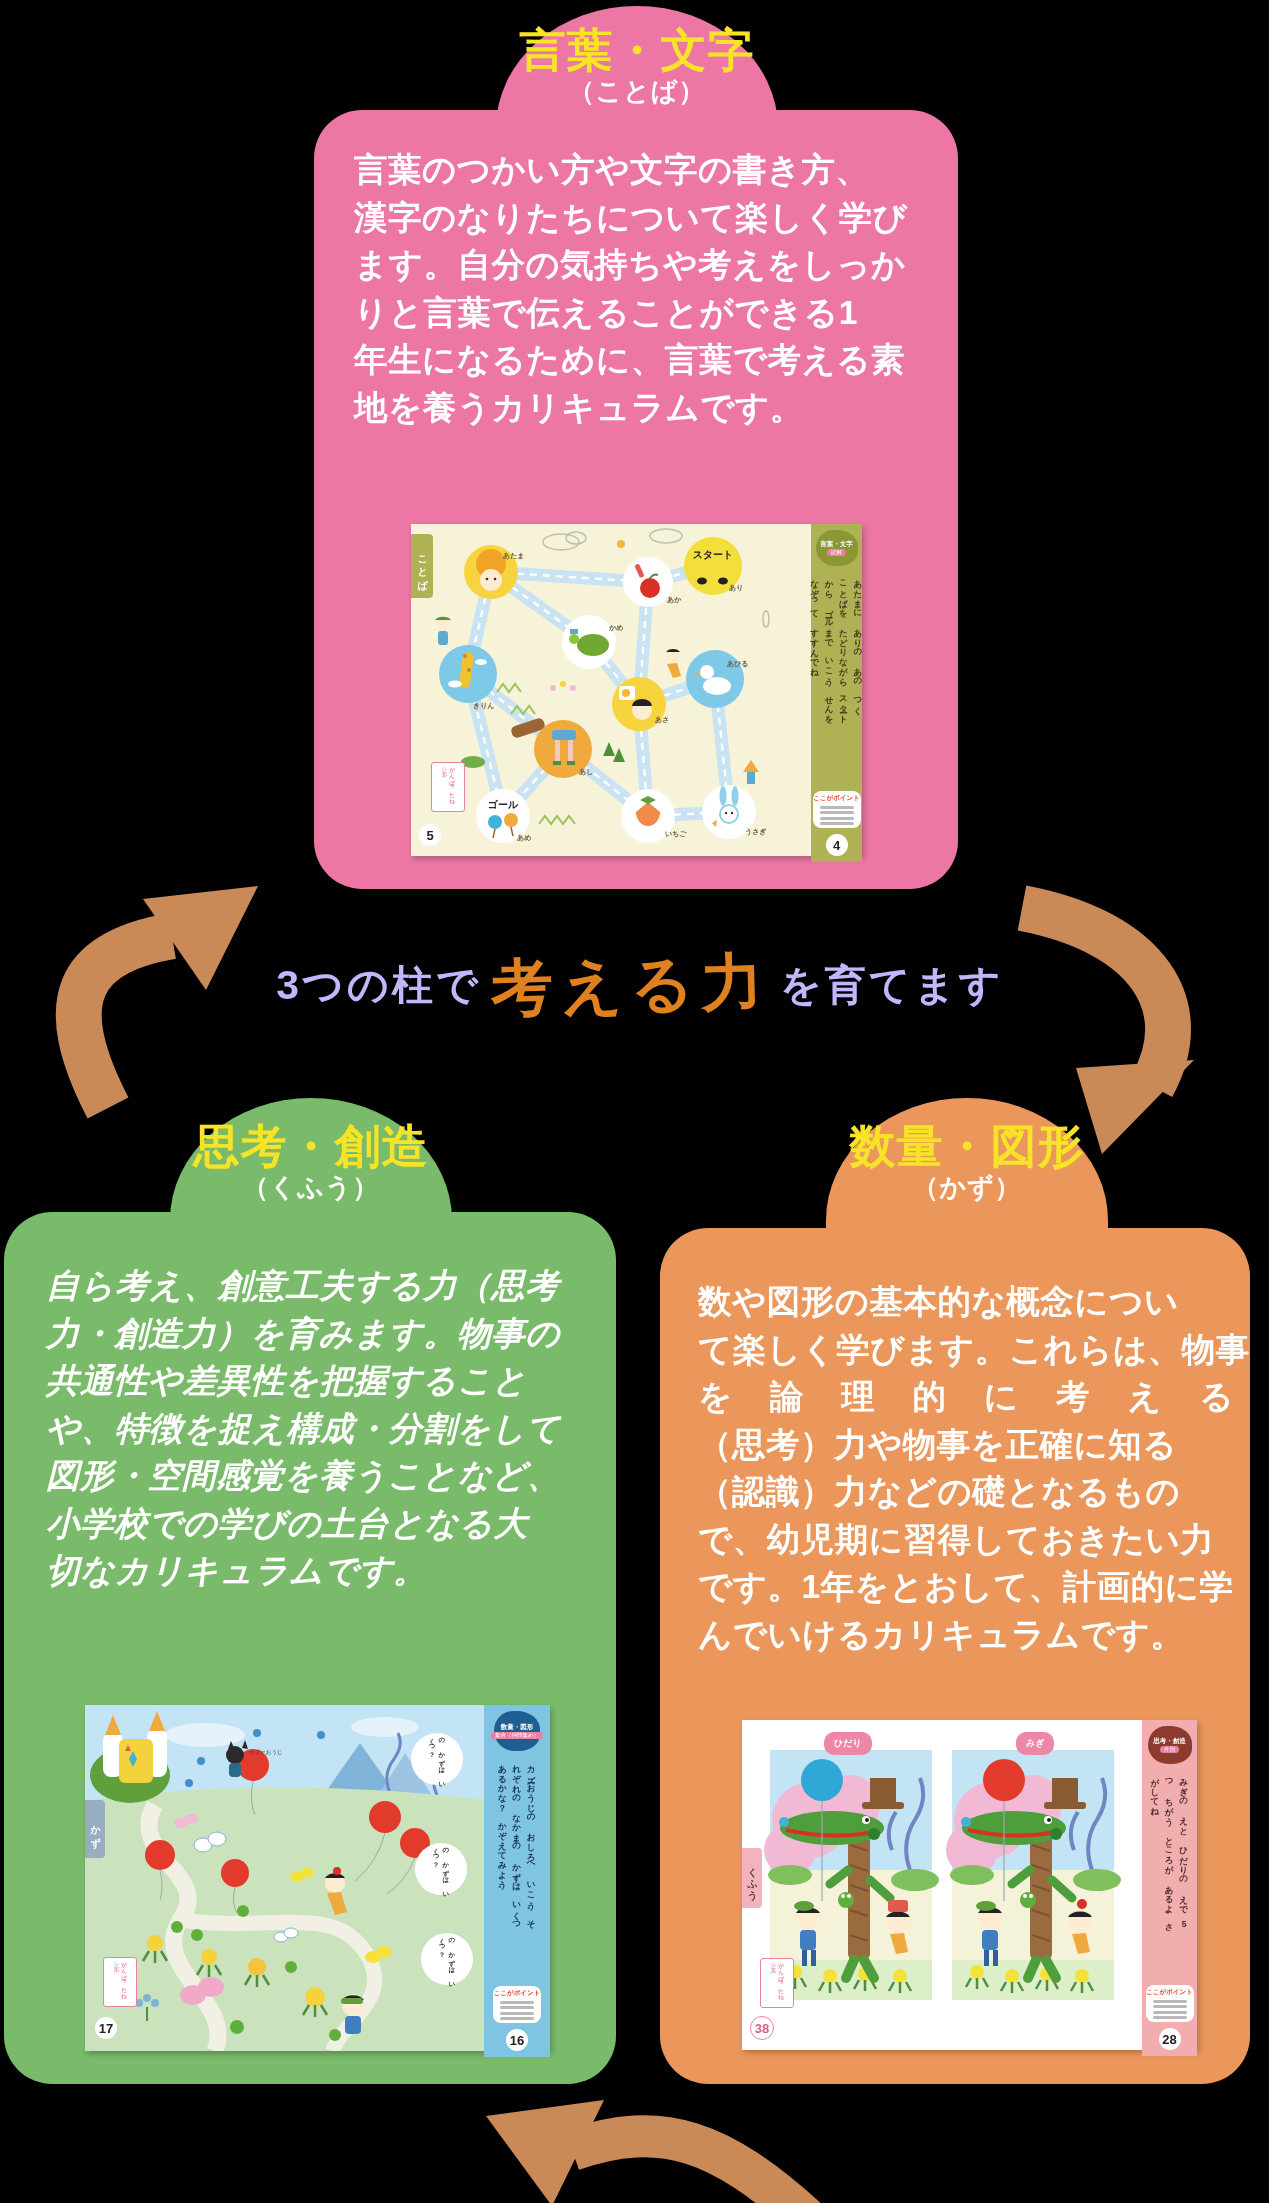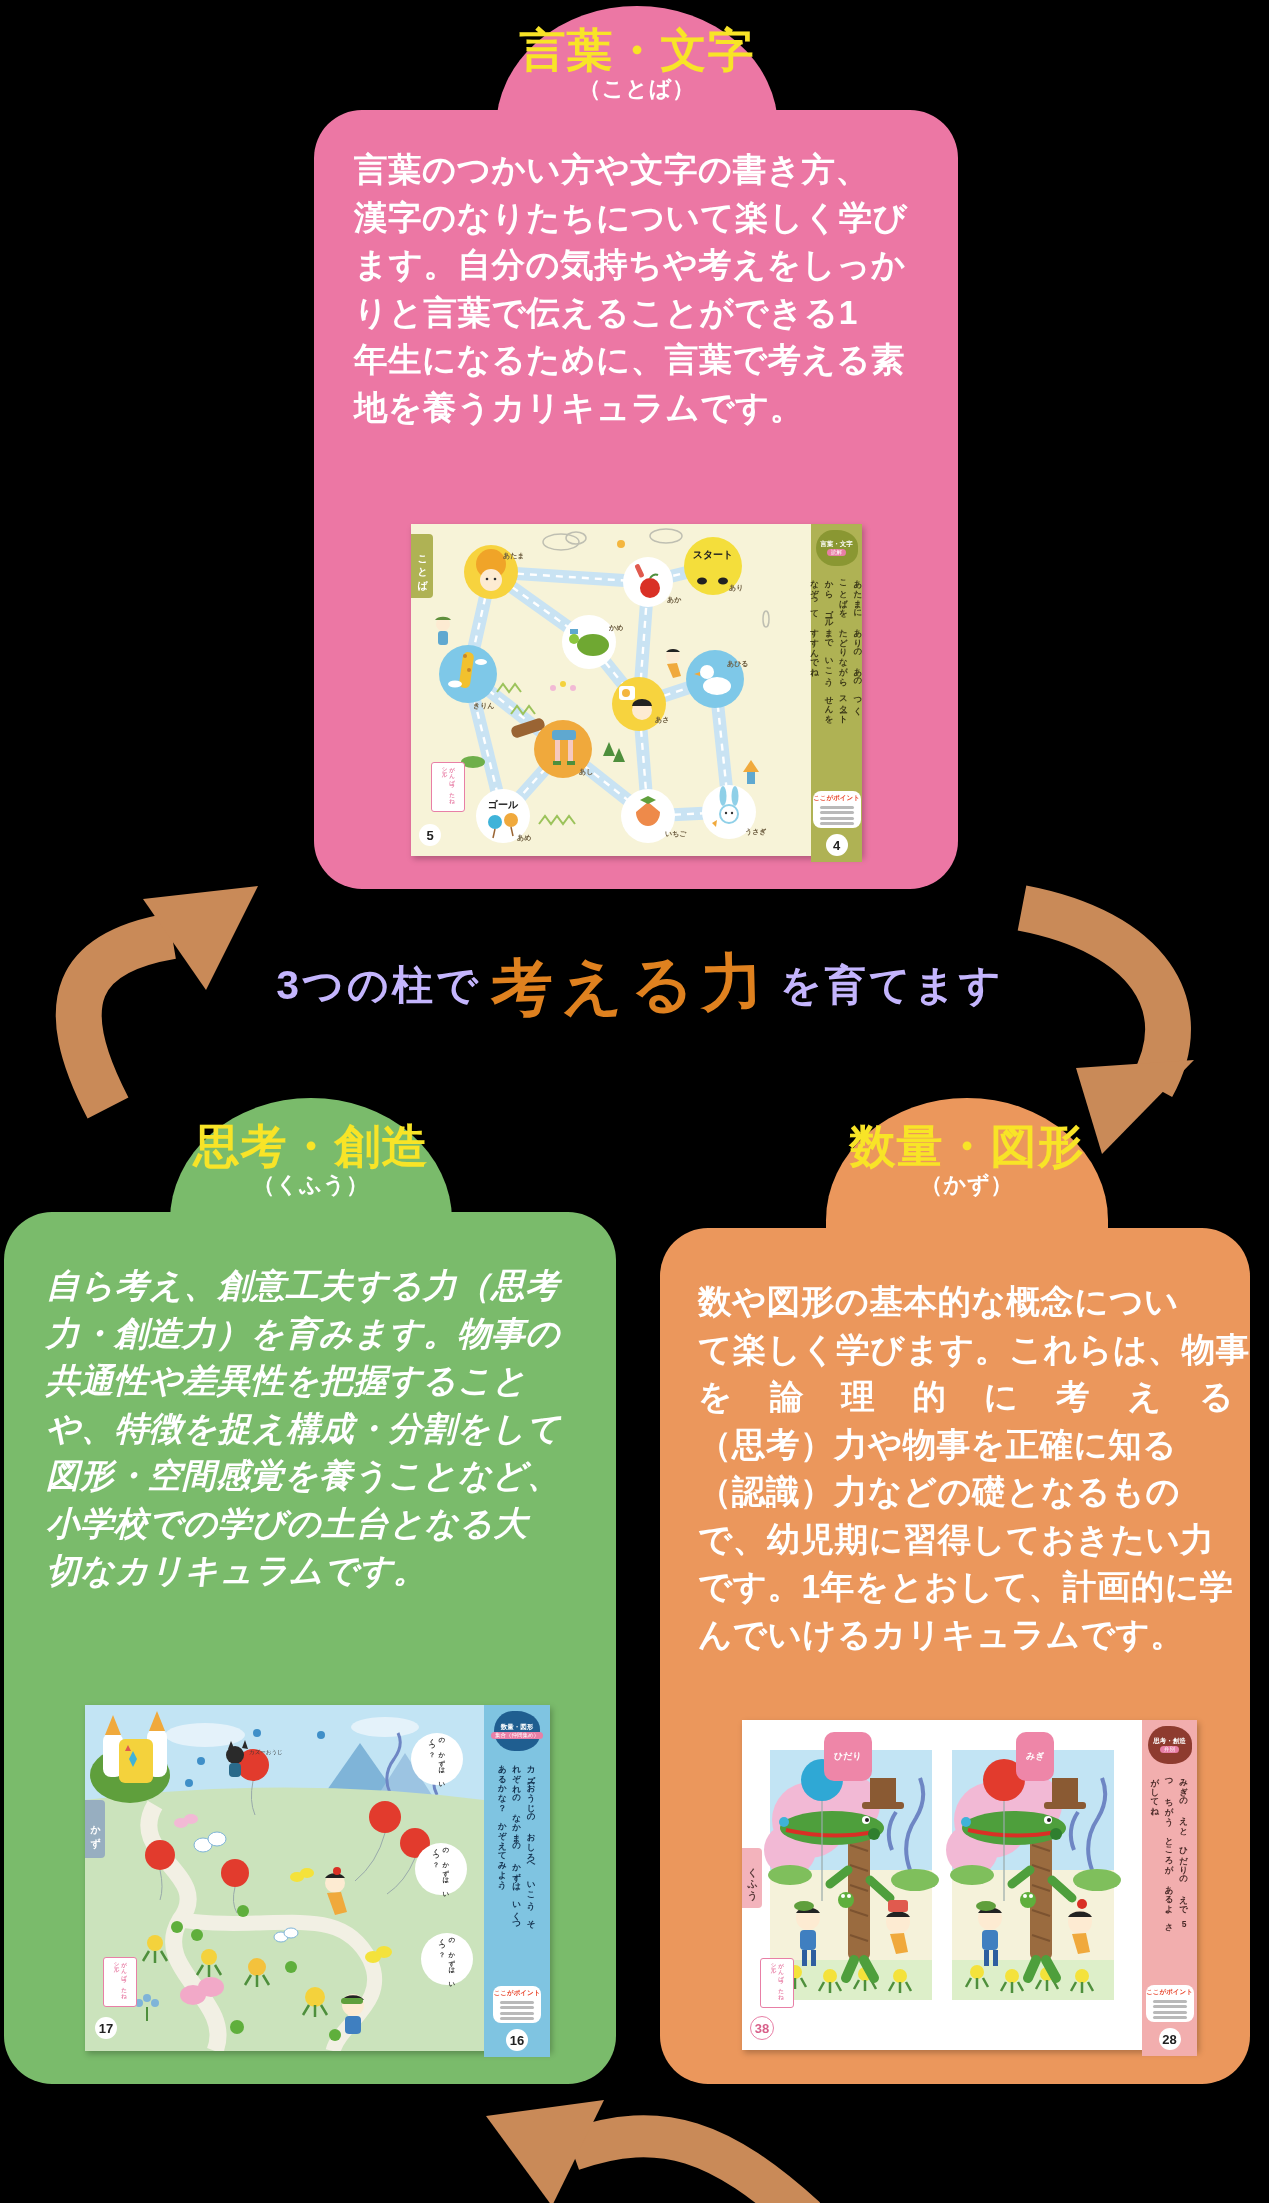--- a/index.html
+++ b/index.html
@@ -4,21 +4,21 @@
 <style>
   html,body{margin:0;padding:0;background:#000;}
   #canvas{position:relative;width:1269px;height:2203px;background:#000;overflow:hidden;
           font-family:"Liberation Sans",sans-serif;margin:0 auto;}
   .abs{position:absolute;}
 
   
   .tab{position:absolute;border-radius:150px 150px 0 0 / 130px 130px 0 0;
        display:flex;flex-direction:column;align-items:center;}
   .tab-title{font-size:46px;font-weight:bold;letter-spacing:1px;line-height:1.05;}
-  .tab-sub{font-size:22px;color:#fff;font-weight:bold;letter-spacing:1px;}
+  .tab-sub{font-size:26px;color:#fff;font-weight:bold;letter-spacing:1px;}
   .card{position:absolute;border-radius:48px;}
   .body-text{position:absolute;color:#fff;font-size:33.5px;line-height:47.5px;
              font-weight:bold;letter-spacing:0.5px;white-space:nowrap;}
   .body-text .line{height:47.5px;}
   .body-text .justify{white-space:normal;text-align:justify;text-align-last:justify;}
 
   
   #headline{position:absolute;left:150px;top:930px;width:980px;height:110px;
             display:flex;align-items:center;justify-content:center;}
   .hl-gray{font-size:41px;font-weight:bold;color:#c4b5fd;letter-spacing:3px;}
@@ -47,21 +47,21 @@
          display:flex;align-items:center;justify-content:center;font-size:13px;font-weight:bold;color:#222;}
   .sticker{position:absolute;background:#fff;border:1.5px solid #E87FA6;border-radius:3px;
            width:32px;height:48px;display:flex;align-items:center;justify-content:center;}
   .sticker span{writing-mode:vertical-rl;text-orientation:upright;font-size:5.5px;color:#E87FA6;
                 font-weight:bold;line-height:1.4;}
   .callout{position:absolute;background:#fff;border-radius:50%;display:flex;align-items:center;
            justify-content:center;}
   .callout span{writing-mode:vertical-rl;text-orientation:upright;font-size:6.5px;font-weight:bold;
                 color:#333;line-height:1.5;}
   .oval-badge{position:absolute;background:#EE86A8;color:#fff;font-size:9px;font-weight:bold;
-              border-radius:10px;padding:18px 10px;}
+              border-radius:10px;padding:5px 10px;}
   .charname{position:absolute;font-size:5.5px;color:#333;}
 </style>
 </head>
 <body>
 
 <div id="canvas">
 
   <div class="tab" style="left:496px;top:6px;width:282px;height:150px;background:#EC77A4;padding-top:20px;">
     <div class="tab-title" style="color:#F8E427;">言葉・文字</div>
     <div class="tab-sub">（ことば）</div>

